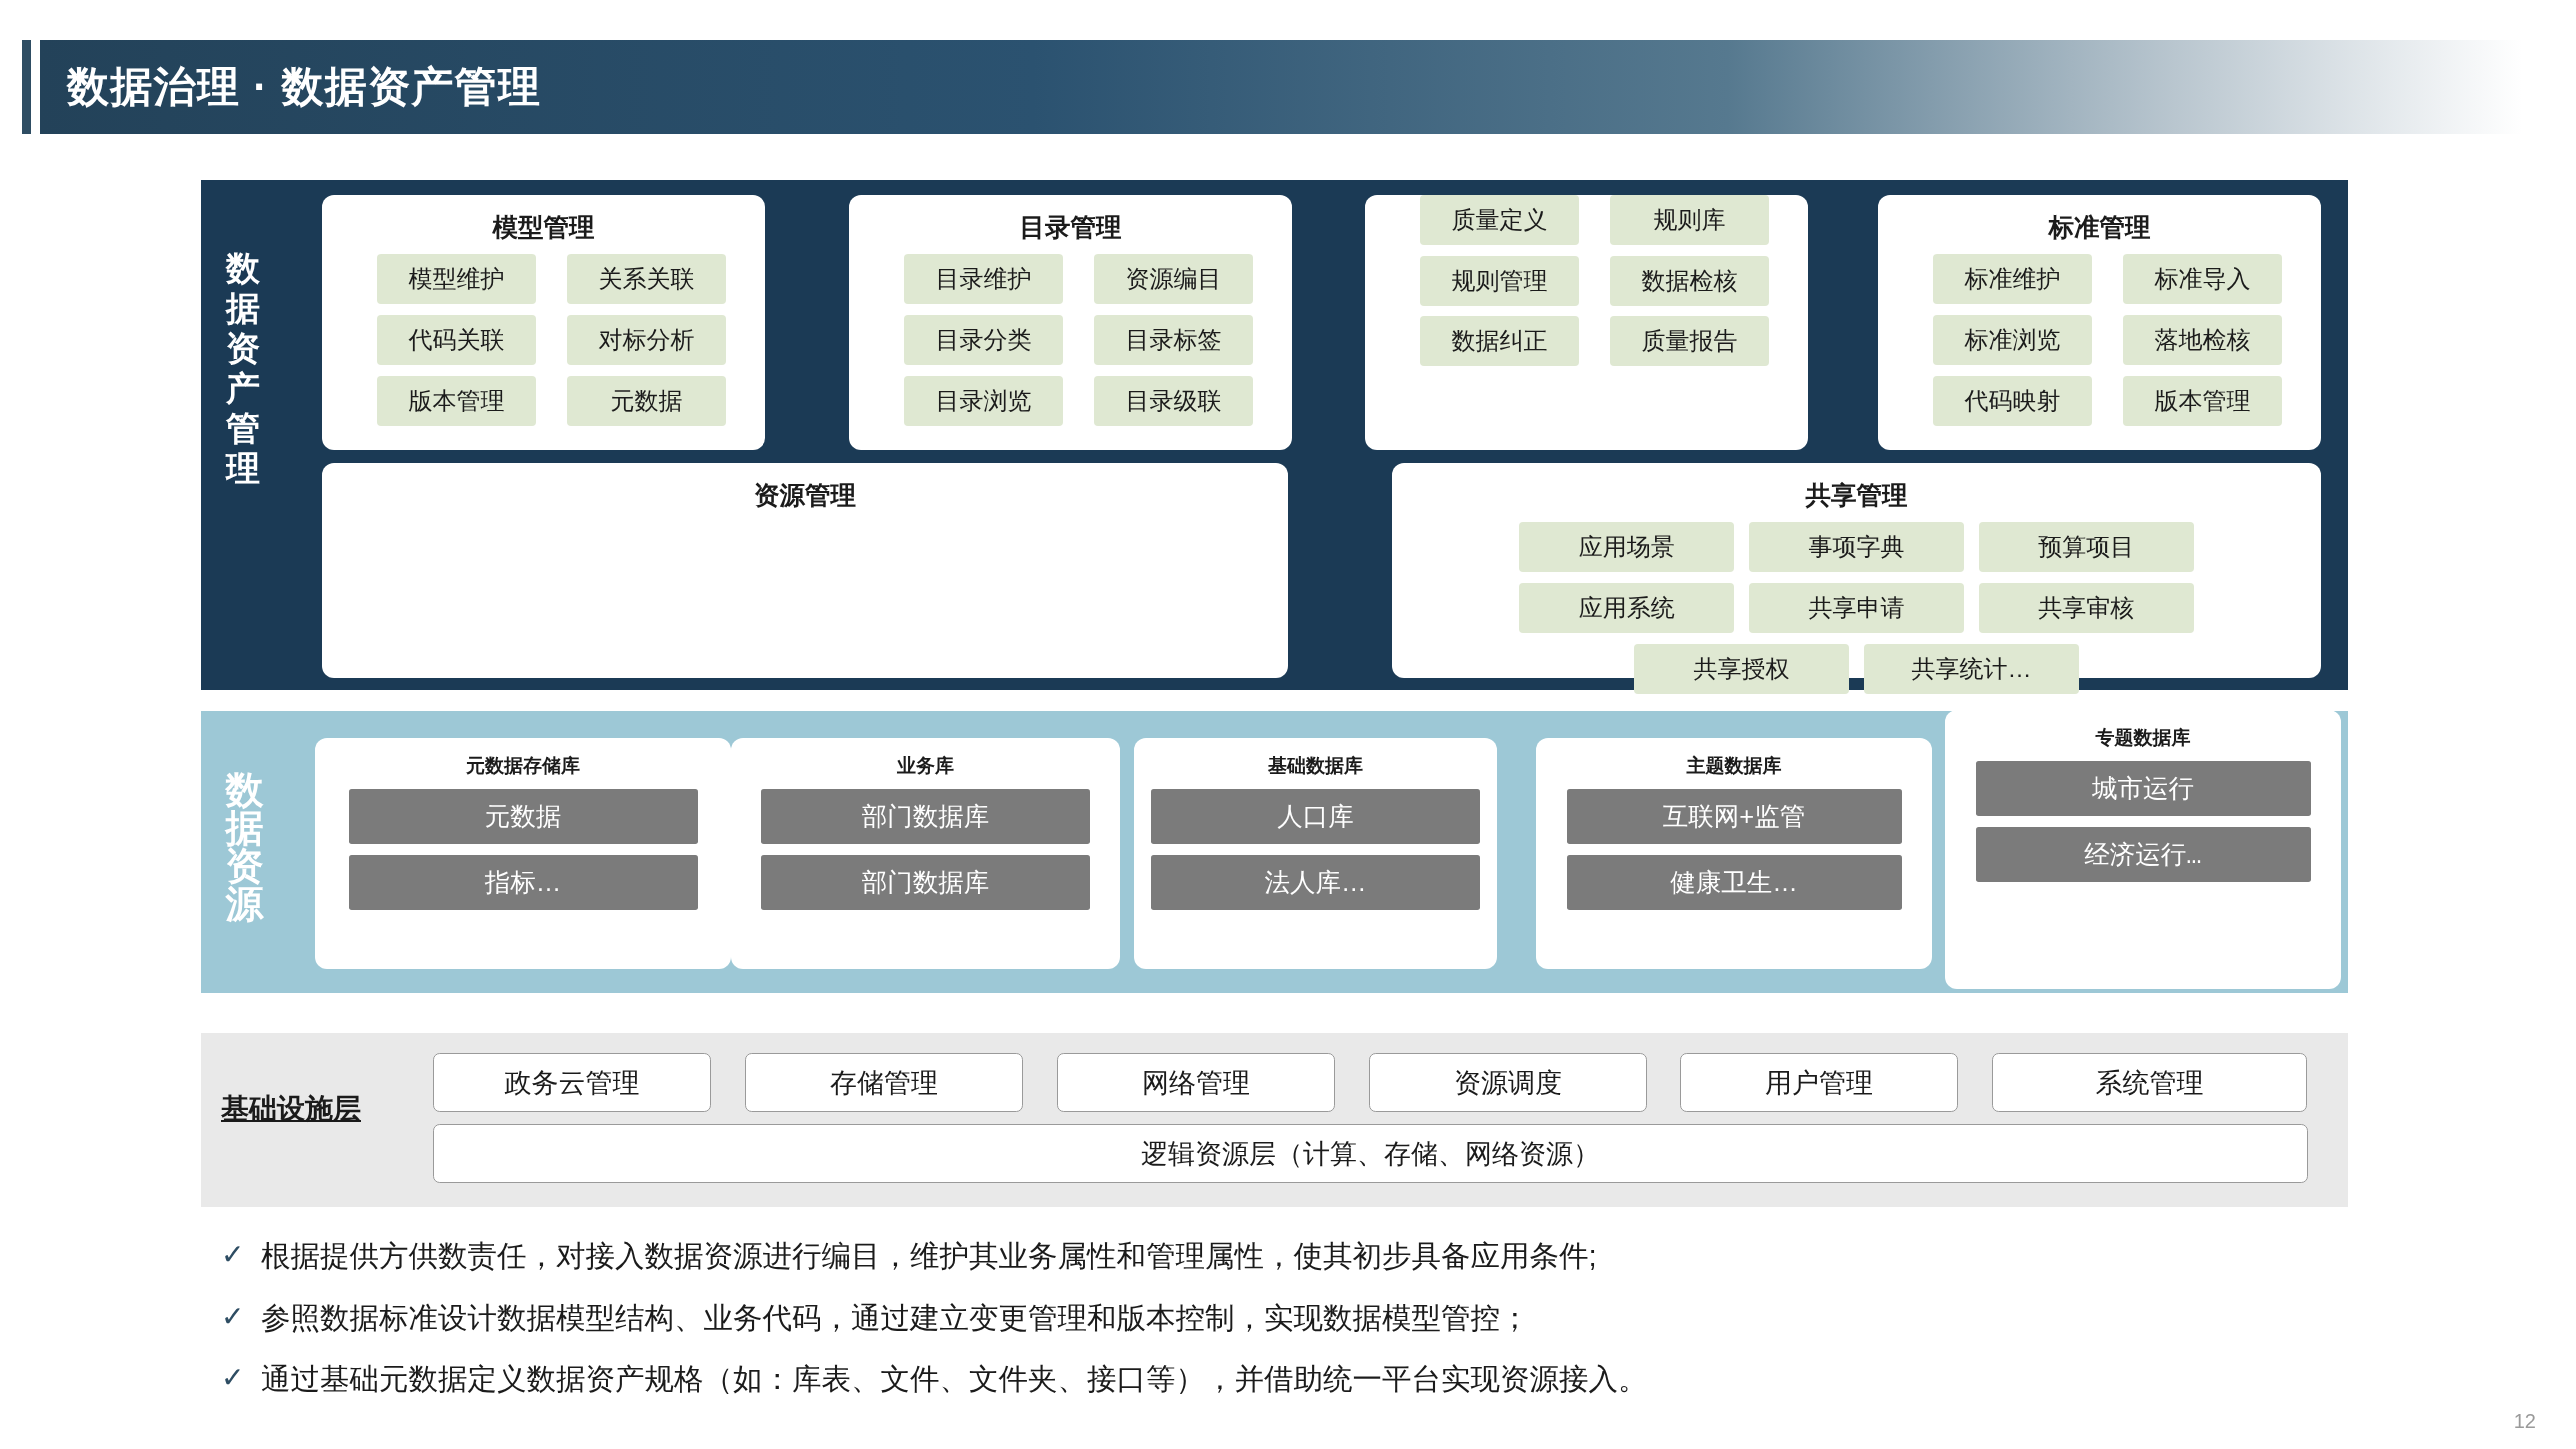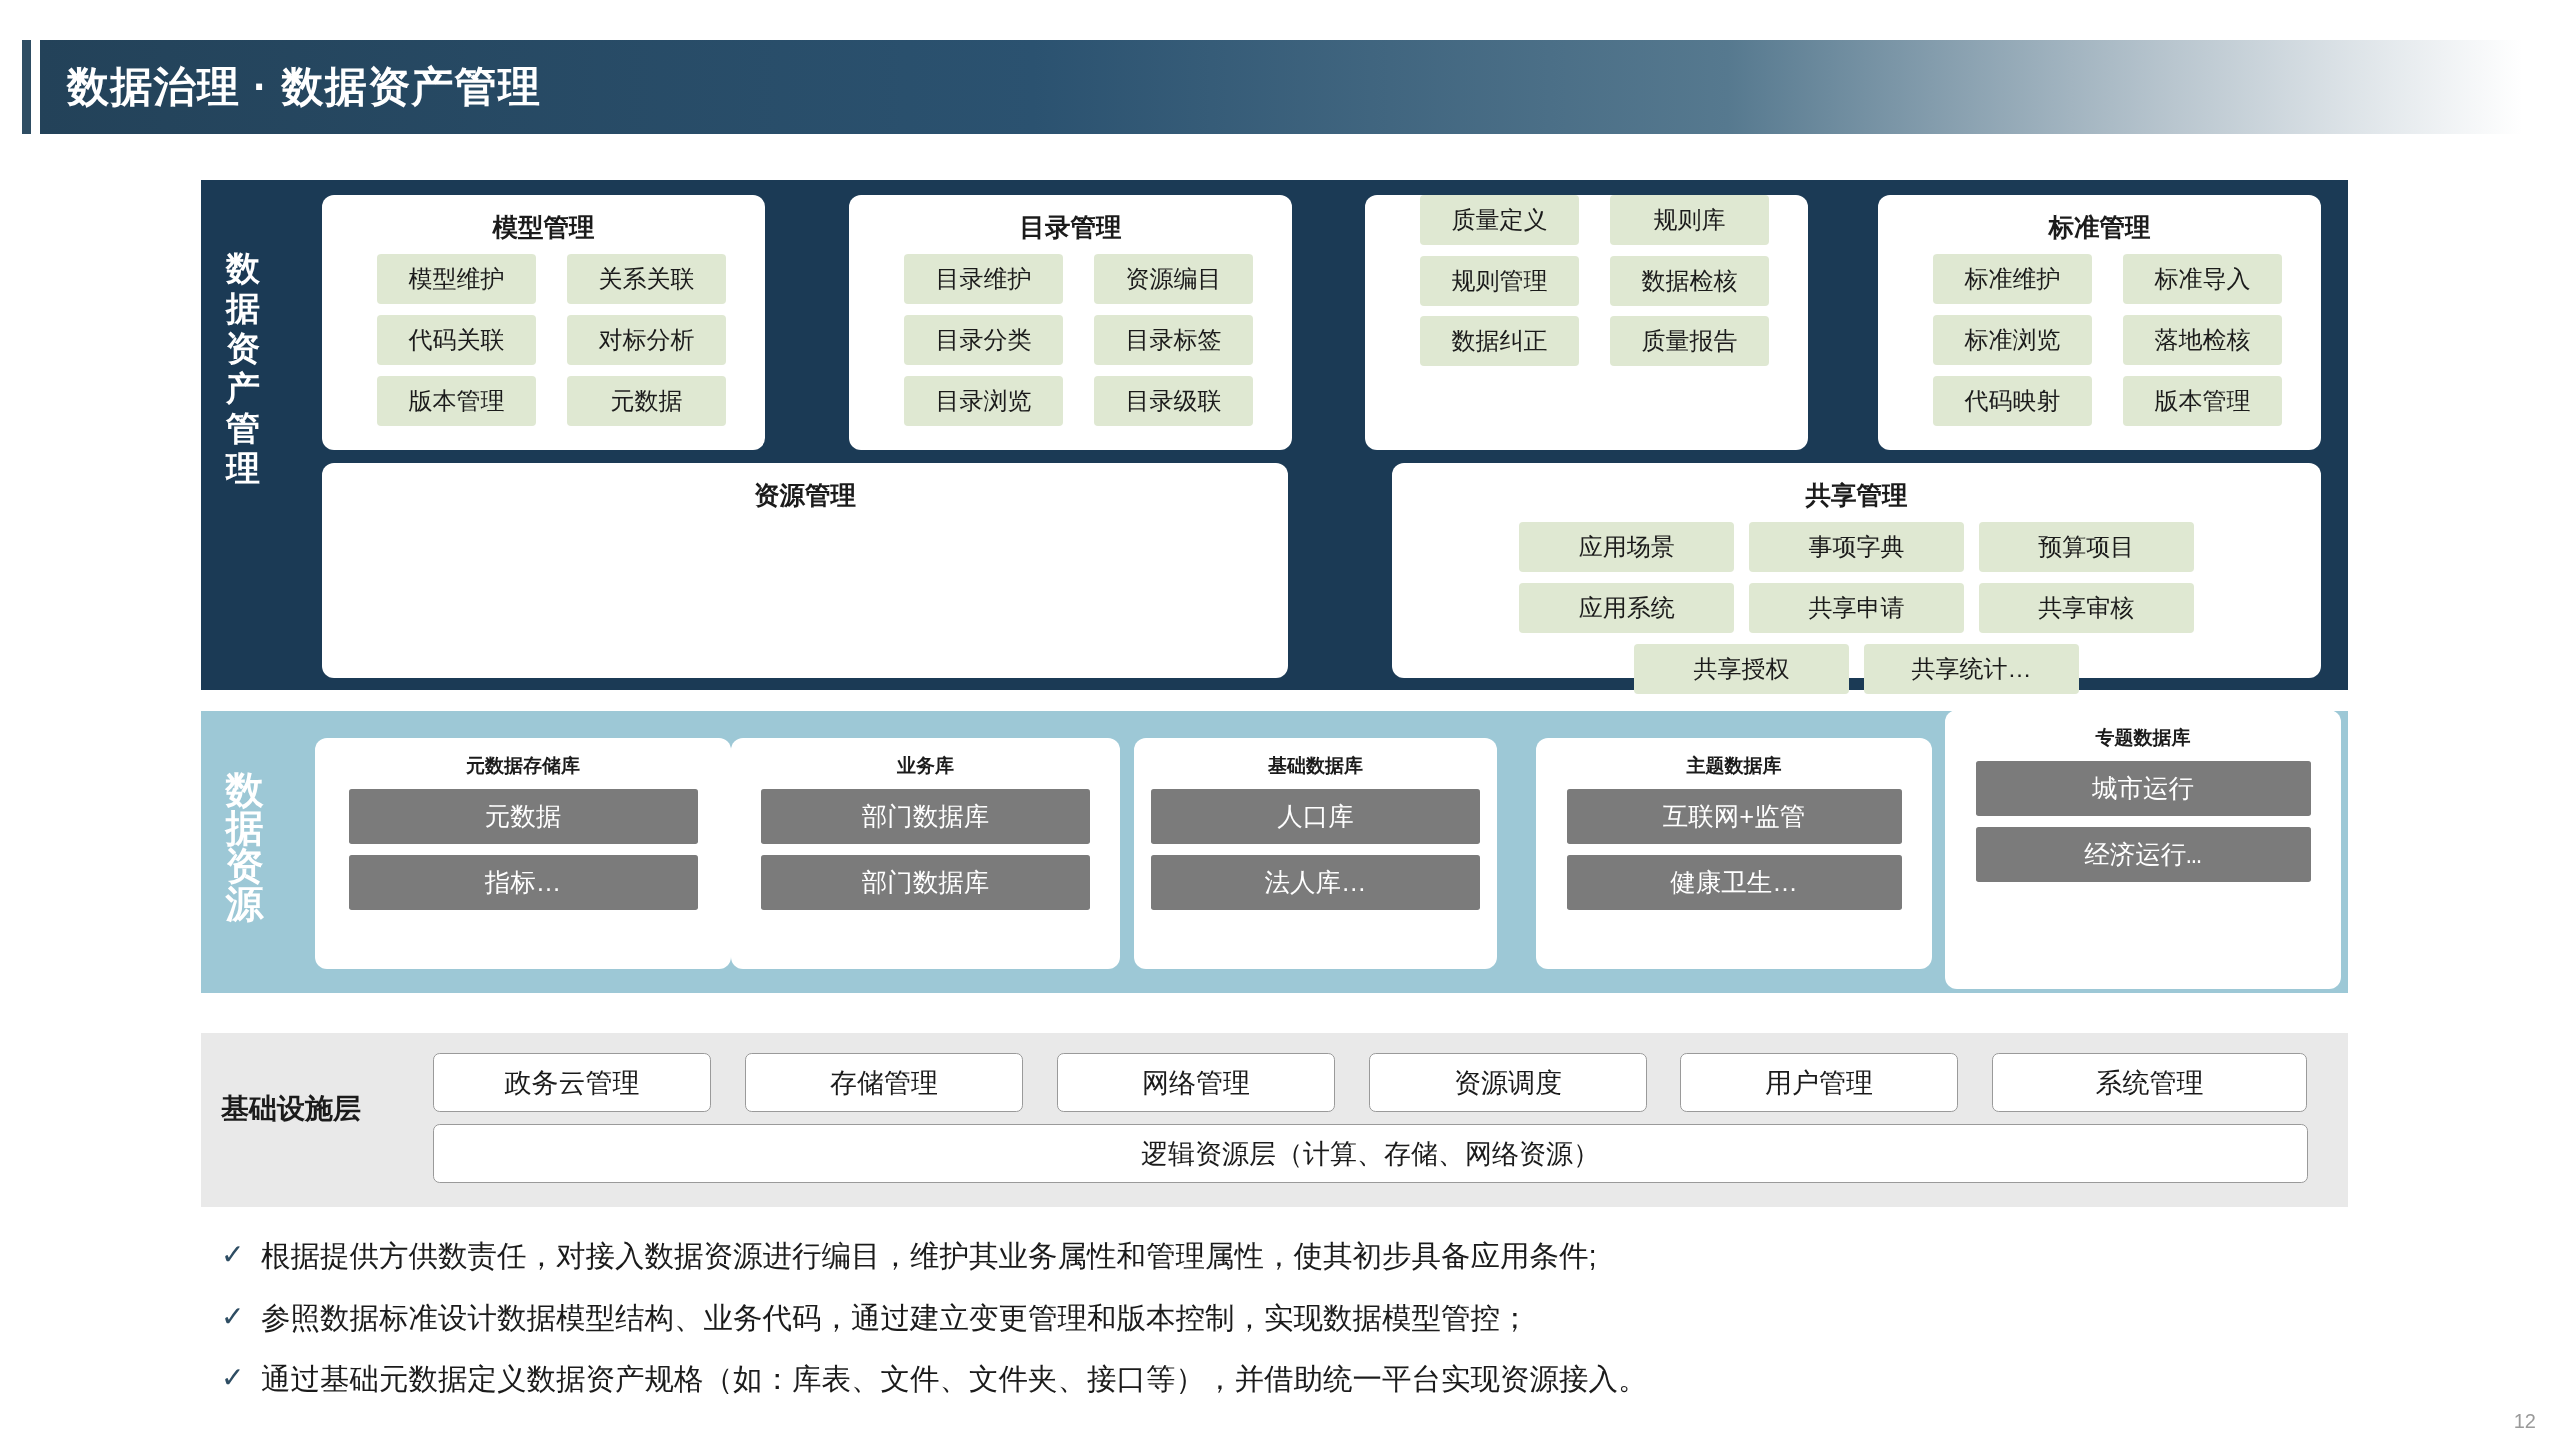--- a/index.html
+++ b/index.html
@@ -166,20 +166,21 @@
     background: #e9e9e9;
   }
   .infra-label {
     position: absolute;
     left: 221px;
     top: 1090px;
     font-size: 28px;
     font-weight: bold;
     color: #1b1b1b;
     white-space: nowrap;
+    text-decoration: underline;
   }
   .infra-chip {
     position: absolute;
     background: #ffffff;
     border: 1.3px solid #9a9a9a;
     border-radius: 6.7px;
     height: 59px;
     display: flex;
     align-items: center;
     justify-content: center;

